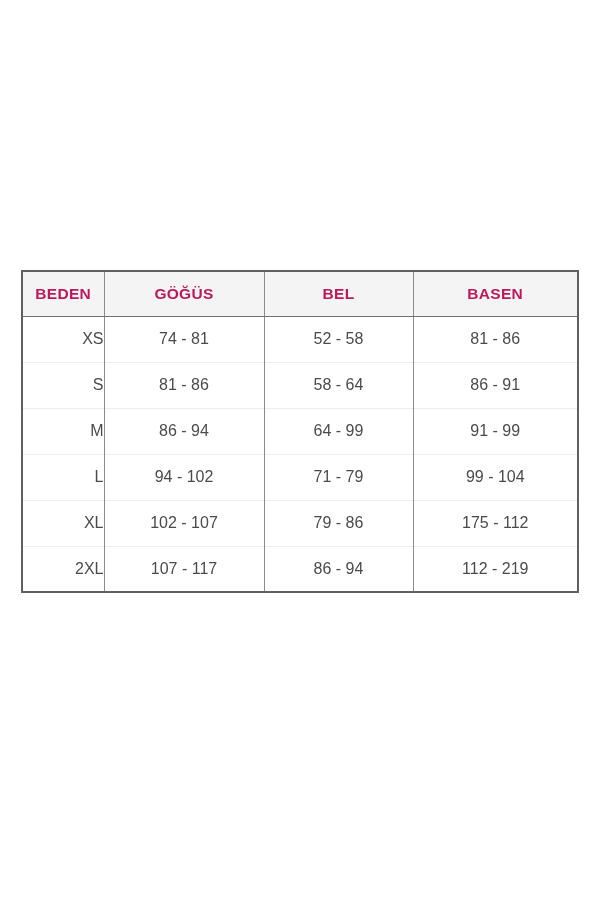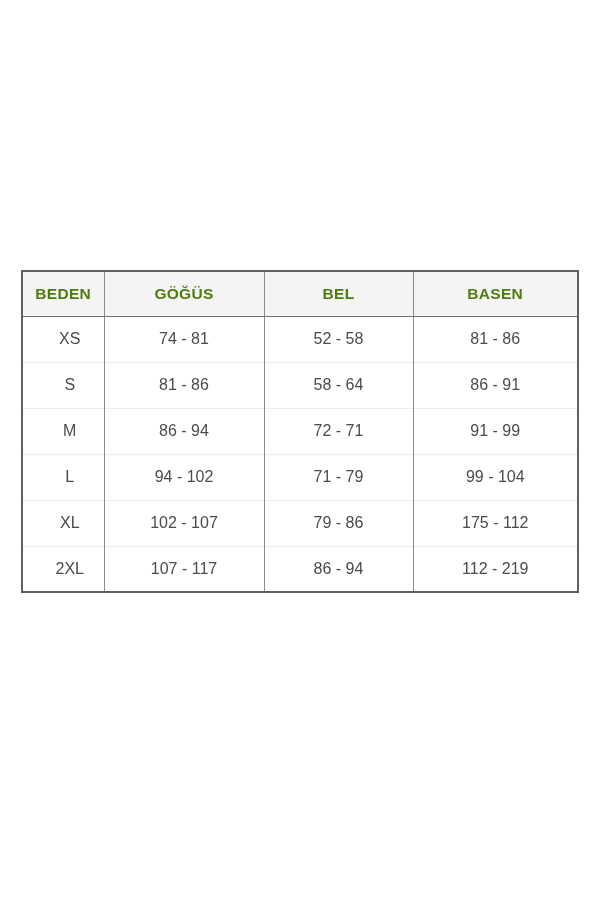--- a/index.html
+++ b/index.html
@@ -41,34 +41,34 @@
   table.size-chart td:first-child { border-left: none; }
   table.size-chart th:last-child,
   table.size-chart td:last-child { border-right: none; }
 
   thead tr { height: 45px; }
   thead th {
     background: #f4f4f4;
     border-bottom: 1px solid #6f6f6f;
     font-size: 15.5px;
     font-weight: bold;
-    color: #4d7c0f;
+    color: #be185d;
     letter-spacing: 0.3px;
     text-align: center;
   }
   thead th.col-size { text-align: center; }
 
   tbody tr { height: 46px; }
   tbody td {
     font-size: 16px;
     color: #4b4b4b;
     text-align: center;
   }
   tbody td.cell-size {
-    text-align: center;
+    text-align: right;
     padding-left: 13px;
   }
   tbody tr + tr td { border-top: 1px solid #ededed; }
 </style>
 </head>
 <body>
 
 <div class="page">
   <div class="table-wrap">
     <table class="size-chart">
@@ -95,21 +95,21 @@
         </tr>
         <tr>
           <td class="cell-size">S</td>
           <td>81 - 86</td>
           <td>58 - 64</td>
           <td>86 - 91</td>
         </tr>
         <tr>
           <td class="cell-size">M</td>
           <td>86 - 94</td>
-          <td>72 - 71</td>
+          <td>64 - 99</td>
           <td>91 - 99</td>
         </tr>
         <tr>
           <td class="cell-size">L</td>
           <td>94 - 102</td>
           <td>71 - 79</td>
           <td>99 - 104</td>
         </tr>
         <tr>
           <td class="cell-size">XL</td>

